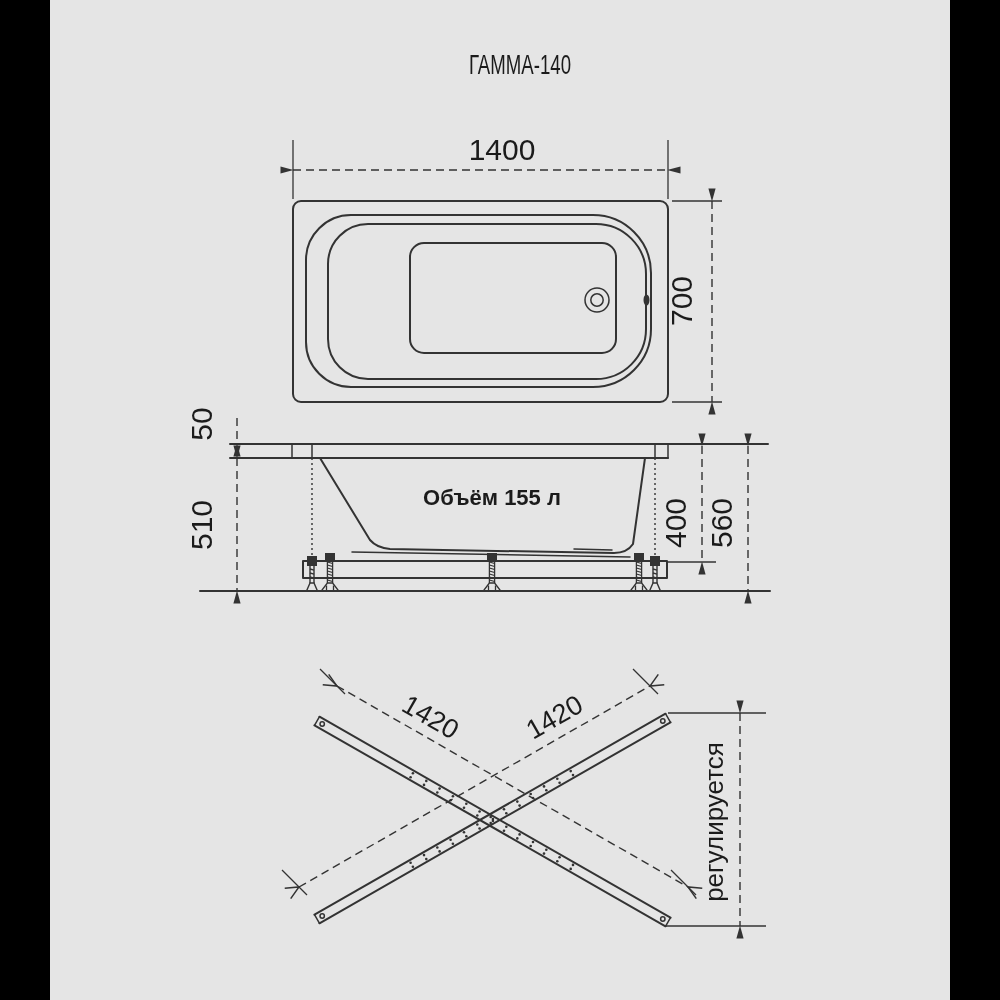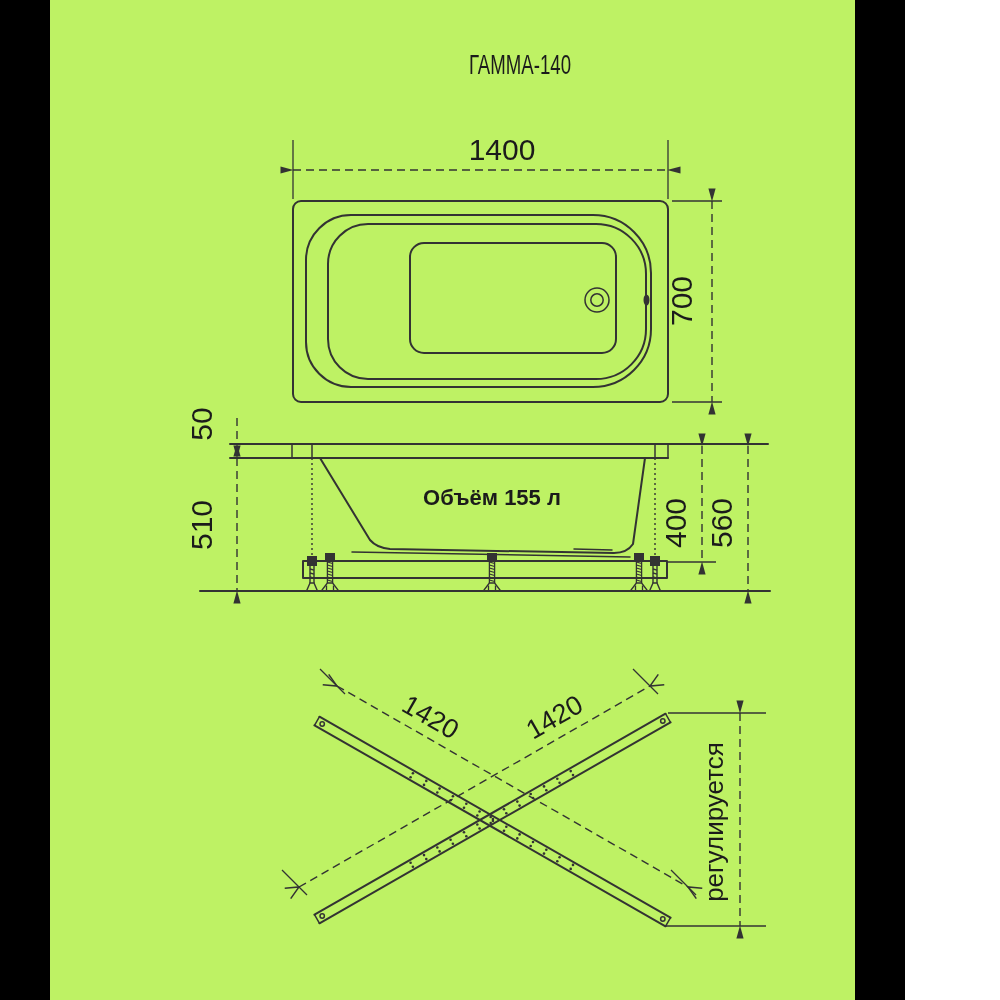--- a/index.html
+++ b/index.html
@@ -1,16 +1,16 @@
 <!DOCTYPE html>
 <html><head>
 <meta charset="utf-8">
 <style>
   html,body{margin:0;padding:0;background:#fff;}
-  .stage{position:relative;width:905px;height:1000px;background:#bef264;overflow:hidden;
+  .stage{position:relative;width:1000px;height:1000px;background:#e5e5e5;overflow:hidden;
          font-family:"Liberation Sans",sans-serif;}
   .letterbox{position:absolute;top:0;width:50px;height:1000px;background:#000;}
   .letterbox.left{left:0;}
   .letterbox.right{right:0;}
   svg{position:absolute;left:0;top:0;}
   text{fill:#1b1b1b;font-family:"Liberation Sans",sans-serif;}
   .outline{stroke:#333;stroke-width:2;fill:none;stroke-linecap:round;stroke-linejoin:round;}
   .thin{stroke:#333;stroke-width:1.5;fill:none;stroke-linecap:round;}
   .ext{stroke:#333;stroke-width:1.3;fill:none;}
   .dim{stroke:#333;stroke-width:1.4;fill:none;stroke-dasharray:8 5;}

